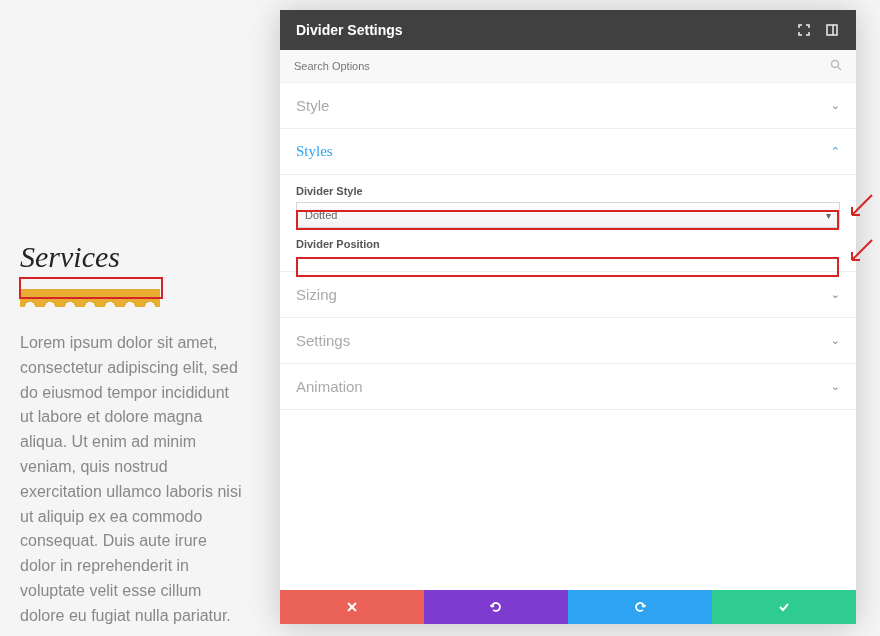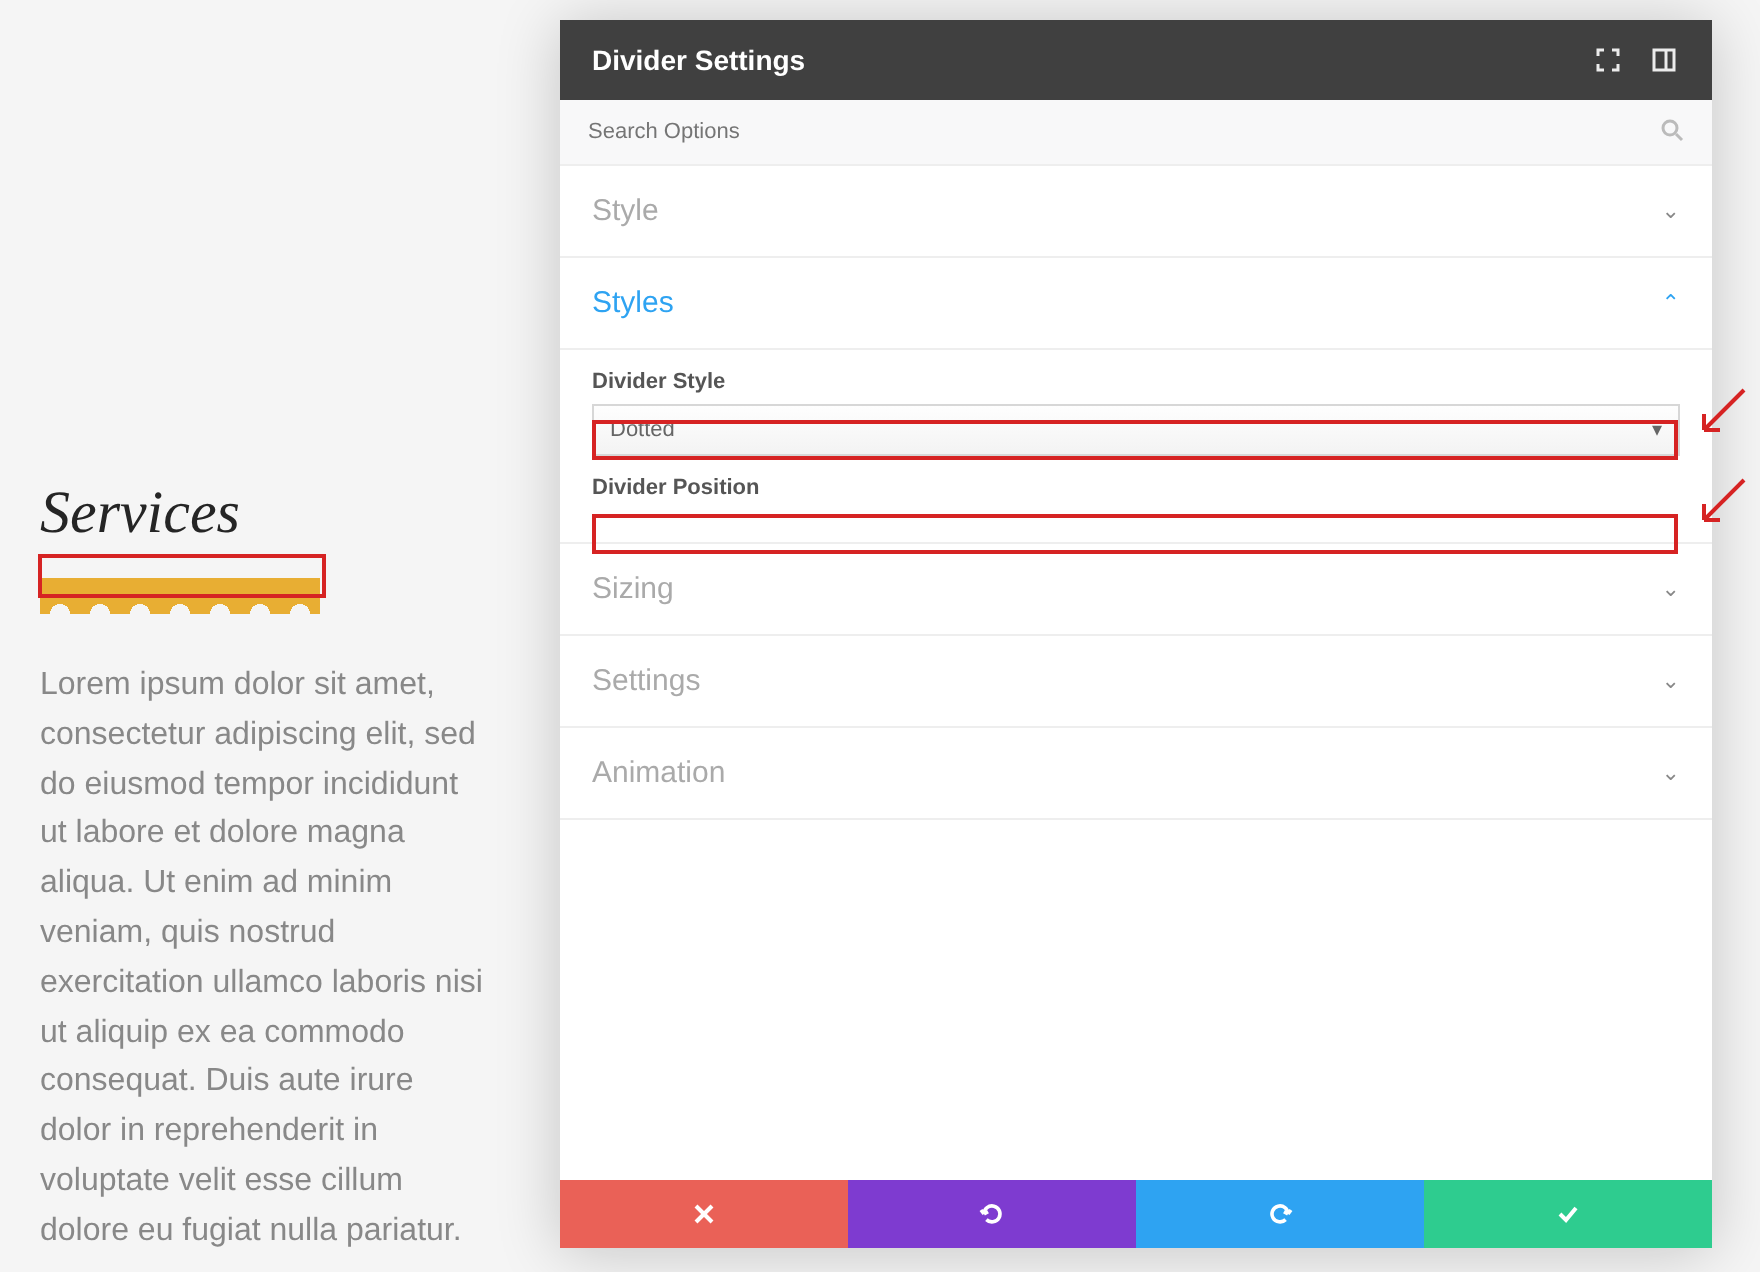--- a/index.html
+++ b/index.html
@@ -92,21 +92,21 @@
   }
   .search-icon { color:#bbb; font-size:12px;}
   .sections { flex:1; overflow-y:auto; }
   .section {
     border-bottom:1px solid #eee;
     padding:14px 16px;
     display:flex; align-items:center; justify-content:space-between;
     cursor:pointer;
   }
   .section-title { color:#aaa; font-size:15px;}
-  .section.open .section-title { color:#2ea3f2; }
+  .section.open .section-title { color:#2ea3f2;font-family:Liberation Serif, serif; }
   .chev { color:#888; font-size:11px;}
   .section.open .chev { color:#2ea3f2; }
   .section-body {
     padding:0 16px 16px 16px;
     border-bottom:1px solid #eee;
   }
   .field-label { font-size:11px; color:#555; margin:10px 0 5px; font-weight:700;}
   .select-wrap {
     position:relative;
     border:1px solid #d7d7d7;

